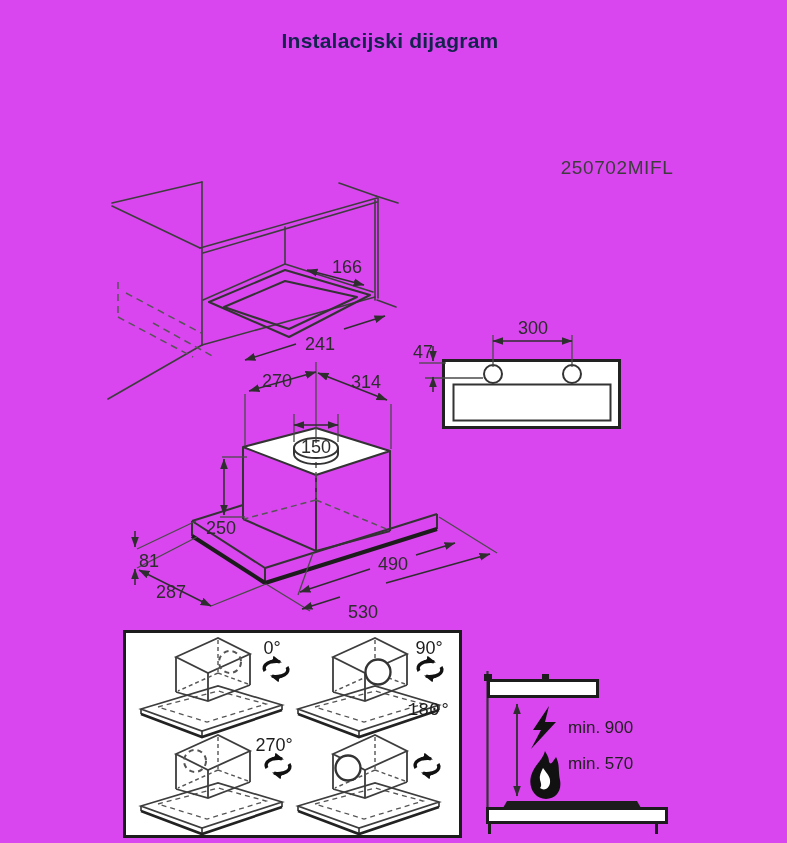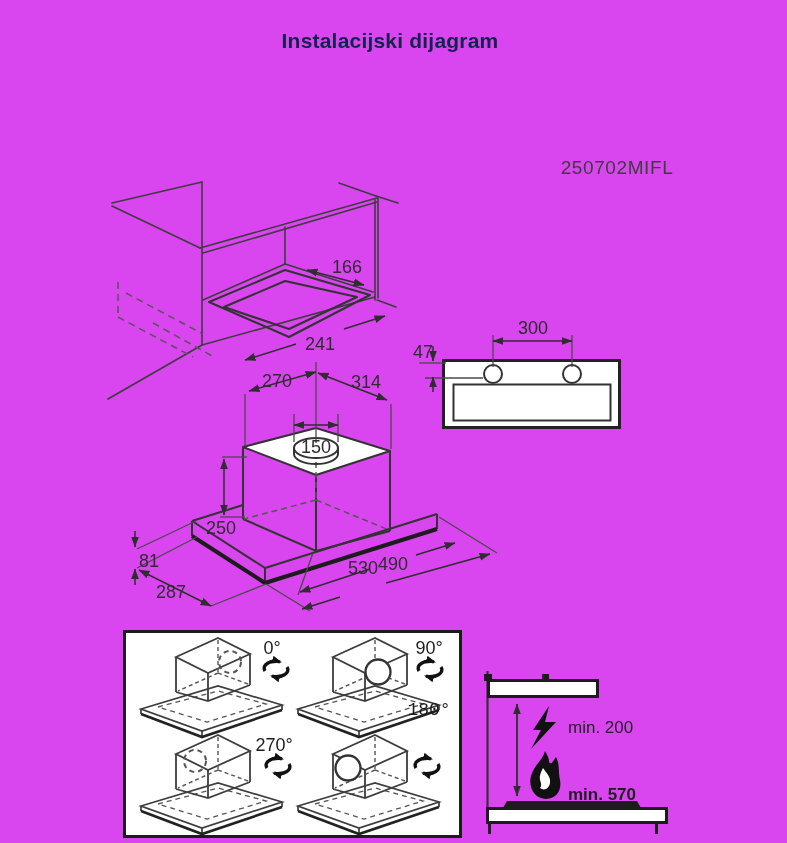--- a/index.html
+++ b/index.html
@@ -214,23 +214,23 @@
 <div class="lbl" style="left:533px;top:328px;text-align:center;">300</div>
 <div class="lbl" style="left:423px;top:352px;">47</div>
 
 <div class="lbl" style="left:277px;top:381px;">270</div>
 <div class="lbl" style="left:366px;top:382px;">314</div>
 <div class="lbl" style="left:316px;top:407px;margin-top:40px;">150</div>
 <div class="lbl" style="left:221px;top:492px;margin-top:36px;">250</div>
 <div class="lbl" style="left:121px;top:561px;margin-left:28px;">81</div>
 <div class="lbl" style="left:171px;top:592px;">287</div>
 <div class="lbl" style="left:393px;top:564px;">490</div>
-<div class="lbl" style="left:363px;top:568px;text-align:center;">530</div>
+<div class="lbl" style="left:363px;top:612px;text-align:center;">530</div>
 
 <div class="lbl ang" style="left:272px;top:648px;">0°</div>
 <div class="lbl ang" style="left:429px;top:648px;">90°</div>
 <div class="lbl ang" style="left:274px;top:745px;">270°</div>
 <div class="lbl ang" style="left:429px;top:710px;font-family:Liberation Mono, monospace;">180°</div>
 
-<div class="lbl-left" style="left:568px;top:727px;">min. 200</div>
-<div class="lbl-left" style="left:568px;top:794px;font-weight:bold;">min. 570</div>
+<div class="lbl-left" style="left:568px;top:727px;">min. 900</div>
+<div class="lbl-left" style="left:568px;top:763px;">min. 570</div>
 
 </div>
 
 </body></html>

